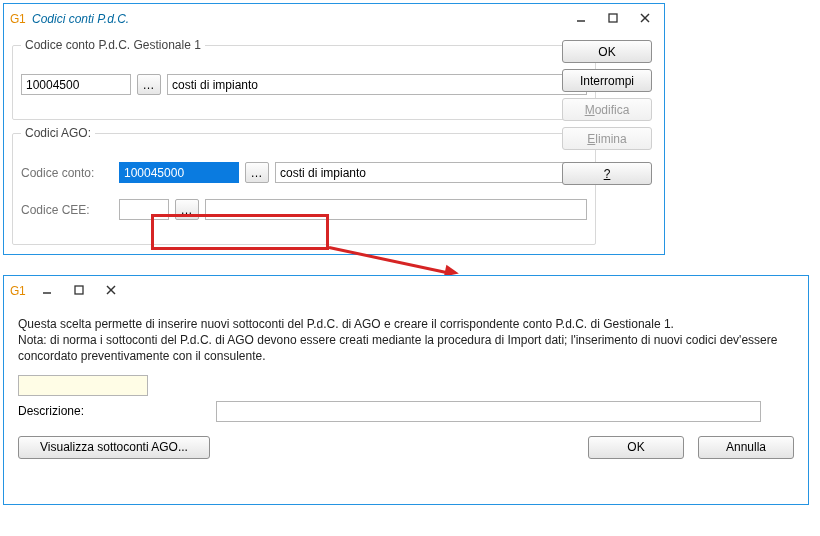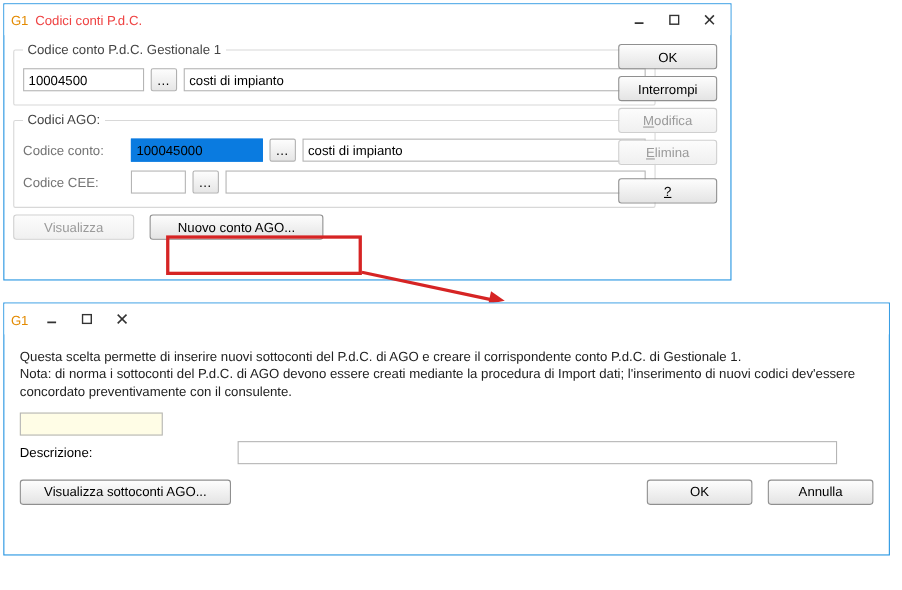--- a/index.html
+++ b/index.html
@@ -2,35 +2,35 @@
 <html><head>
 <meta charset="utf-8">
 <style>
   * { box-sizing: border-box; font-family: "Segoe UI", Tahoma, sans-serif; font-size: 12px; }
   body { margin: 0; padding: 0; background: #fff; width: 820px; height: 536px; position: relative; overflow: hidden; }
 
   .win { position: absolute; border: 1px solid #2494e2; background: #fff; }
   .titlebar { display: flex; align-items: center; height: 28px; padding: 0 4px 0 6px; background: #fff; }
   .titlebar .logo { width: 16px; height: 16px; margin-right: 6px; display: inline-flex; align-items: center; justify-content: center; }
   .titlebar .logo svg { display: block; }
-  .titlebar .title { flex: 1; color: #ef4444; padding-top:1px; }
+  .titlebar .title { flex: 1; color: #0369a1; padding-top:1px;font-style:italic; }
   .winctrl { display: flex; gap: 2px; }
   .wbtn { width: 30px; height: 22px; display: inline-flex; align-items: center; justify-content: center; color: #333; }
   .wbtn svg { display:block; }
 
   .client { padding: 6px 8px 10px 8px; }
 
   fieldset.group { border: 1px solid #d8d8d8; border-radius: 2px; padding: 6px 8px 8px 8px; margin: 0 0 6px 0; }
   fieldset.group > legend { padding: 0 4px; color: #444; }
 
-  .row { display: flex; align-items: center; gap: 6px; margin: 4px 0; }
+  .row { display: flex; align-items: center; gap: 6px; margin: 16px 0; }
   .lbl { color: #737373; }
 
   input.tb { height: 21px; border: 1px solid #b5b5b5; padding: 1px 4px; background: #fff; color: #000; }
-  input.tb.sel { background: #0a7be0; color: #000000; border-color: #0a7be0; }
+  input.tb.sel { background: #0a7be0; color: #ffffff; border-color: #0a7be0; }
   .btn-ell { width: 24px; height: 21px; border: 1px solid #b0b0b0; background: linear-gradient(#fdfdfd,#e6e6e6); border-radius: 2px; display:inline-flex; align-items:center; justify-content:center; }
   .btn-ell span { letter-spacing: 1px; }
 
   .pushbtn { height: 23px; border: 1px solid #8f8f8f; background: linear-gradient(#fdfdfd,#e4e4e4); border-radius: 3px; display:inline-flex; align-items:center; justify-content:center; padding: 0 10px; }
   .pushbtn.disabled { color: #9a9a9a; border-color: #cfcfcf; background: linear-gradient(#fcfcfc,#f0f0f0); }
   .side-col { position: absolute; right: 12px; top: 36px; width: 90px; display: flex; flex-direction: column; gap: 6px; }
   .side-col .pushbtn { width: 100%; }
 
   .callout { position: absolute; border: 3px solid #d62424; pointer-events: none; }
   .arrow-line { position: absolute; height: 3px; background: #d62424; pointer-events:none; }
@@ -106,28 +106,20 @@
         <div class="row" style="margin-top:8px;">
           <span class="lbl" style="width:92px;">Codice CEE:</span>
           <input class="tb" style="width: 50px;" value="">
           <button class="btn-ell">
               <span>…</span>
             </button>
           <input class="tb" style="flex: 1 1 0%;" value="">
         </div>
       </fieldset>
 
-      <div class="row" style="margin-top:6px; gap:14px;">
-        <button class="pushbtn disabled" style="width:110px;">
-            <span>Visualizza</span>
-          </button>
-        <button class="pushbtn" style="width:158px;">
-            <span>Nuovo conto AGO...</span>
-          </button>
-      </div>
     </div>
   </div>
 
   <div class="side-col">
     <button class="pushbtn">
         <span>OK</span>
       </button>
     <button class="pushbtn">
         <span>Interrompi</span>
       </button>

